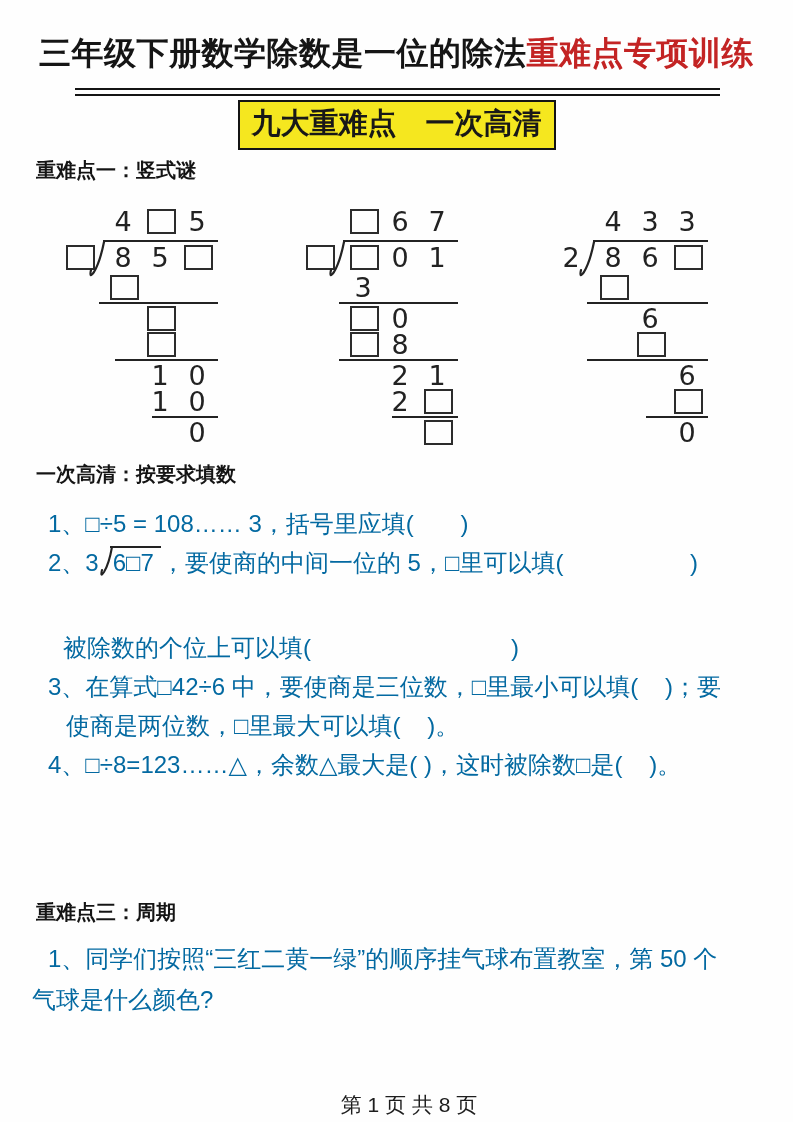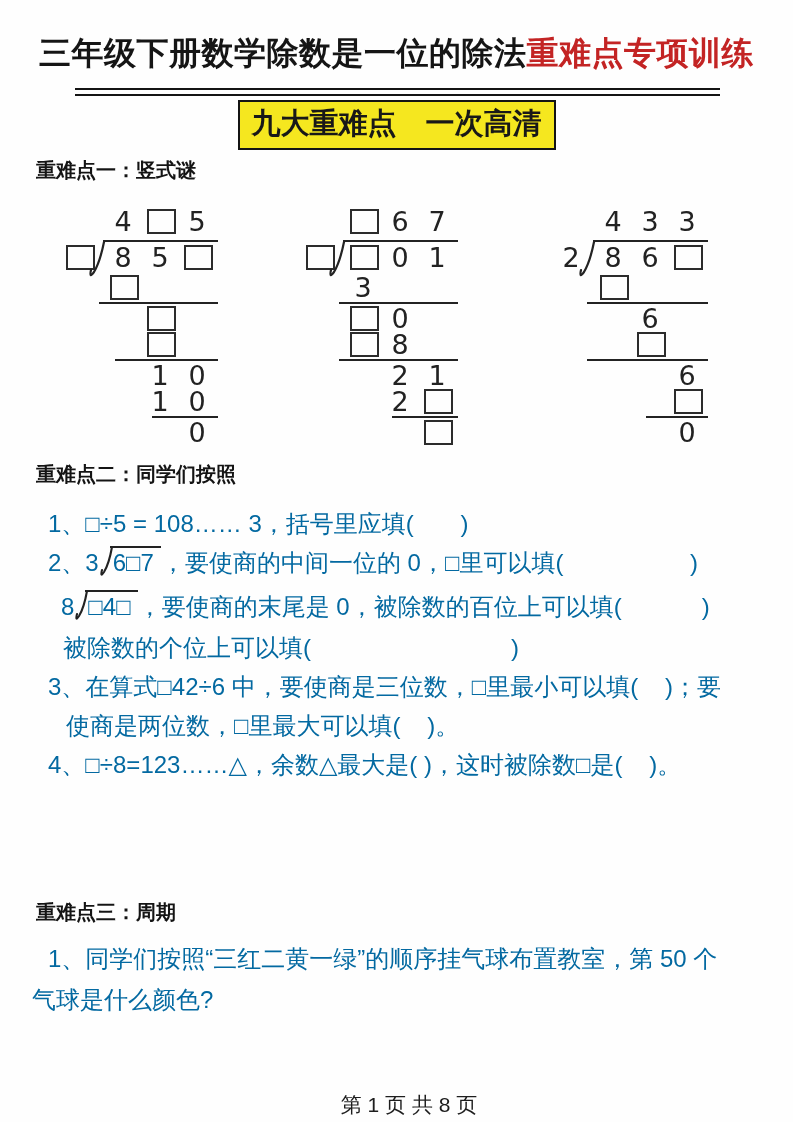--- a/index.html
+++ b/index.html
@@ -145,31 +145,28 @@
         <div class="dcell" style="left: 85px; top: 101px;">6</div>
         <div class="dbox" style="left: 87px; top: 127px;"></div>
         <div class="dline" style="left: 36.9px; width: 121.59px; top: 154px;"></div>
         <div class="dcell" style="left: 122px; top: 158px;">6</div>
         <div class="dbox" style="left: 124px; top: 184px;"></div>
         <div class="dline" style="left: 96.1px; width: 62.39px; top: 211px;"></div>
         <div class="dcell" style="left: 122px; top: 215px;">0</div>
       </div>
   </div>
 
-  <div class="sec-heading" id="sec2-heading">重难点二：同学们按照</div>
+  <div class="sec-heading" id="sec2-heading">一次高清：按要求填数</div>
 
   <div class="tline q1">1、□÷5 = 108…… 3，括号里应填(       )</div>
 
   <div class="tline q2a"><span>2、</span><span class="ldivisor">3</span><svg class="bracket-sm" width="14" height="32" viewBox="0 0 14 32">
         <path d="M12 1 Q9 18 4 26 Q0 32 2 24" fill="none" stroke="#222" stroke-width="2.1" stroke-linecap="round"></path>
-      </svg><span class="ldividend">6□7</span><span>，要使商的中间一位的 0，□里可以填(                   )</span></div>
+      </svg><span class="ldividend">6□7</span><span>，要使商的中间一位的 5，□里可以填(                   )</span></div>
 
-  <div class="tline q2b"><span class="ldivisor">8</span><svg class="bracket-sm" width="14" height="32" viewBox="0 0 14 32">
-        <path d="M12 1 Q9 18 4 26 Q0 32 2 24" fill="none" stroke="#222" stroke-width="2.1" stroke-linecap="round"></path>
-      </svg><span class="ldividend">□4□</span><span>，要使商的末尾是 0，被除数的百位上可以填(            )</span></div>
 
   <div class="tline q2c">被除数的个位上可以填(                              )</div>
   <div class="tline q3a">3、在算式□42÷6 中，要使商是三位数，□里最小可以填(    )；要</div>
   <div class="tline q3b">使商是两位数，□里最大可以填(    )。</div>
   <div class="tline q4">4、□÷8=123……△，余数△最大是( )，这时被除数□是(    )。</div>
 
   <div class="sec-heading" id="sec3-heading">重难点三：周期</div>
 
   <div class="tline s3a">1、同学们按照“三红二黄一绿”的顺序挂气球布置教室，第 50 个</div>
   <div class="tline s3b">气球是什么颜色?</div>

